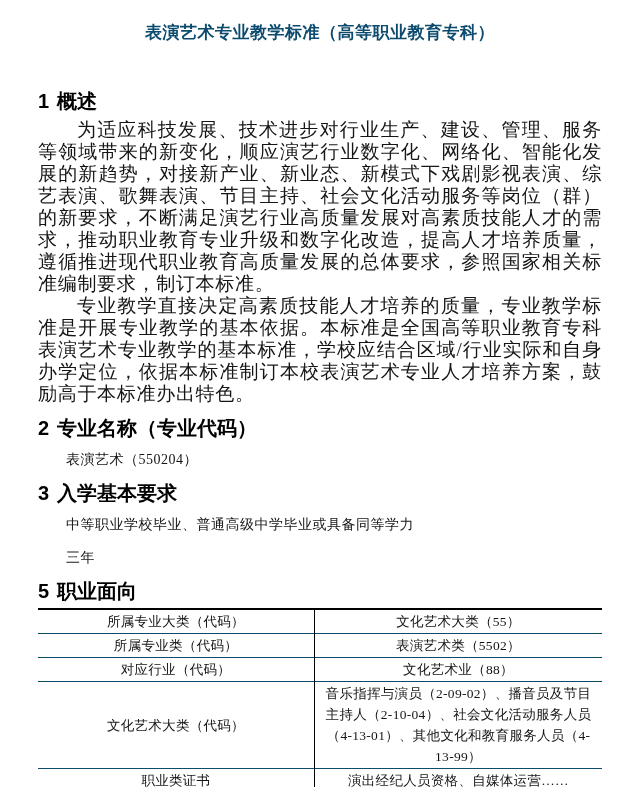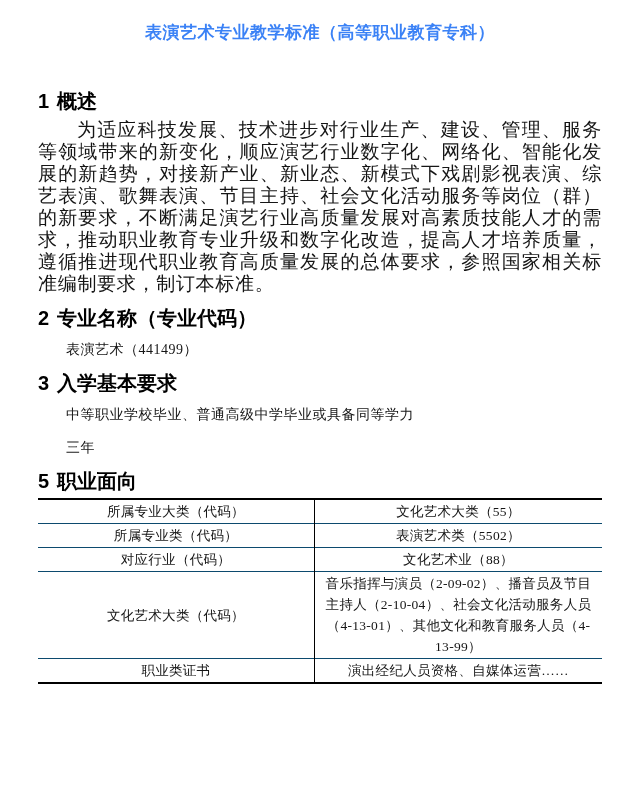--- a/index.html
+++ b/index.html
@@ -18,21 +18,21 @@
     color: #151515;
     overflow: hidden;
   }
   .doc-title {
     margin: 0;
     font-size: 17px;
     font-weight: 700;
     text-align: center;
     line-height: 26px;
     letter-spacing: 0.5px;
-    color: #3b82f6;
+    color: #0c4a6e;
   }
   .sec-heading {
     font-family: "Liberation Sans", "DejaVu Sans", sans-serif;
     font-weight: 700;
     font-size: 20px;
     line-height: 18px;
     color: #000;
     margin: 14px 0 0 0;
   }
   .sec-heading.first {
@@ -89,26 +89,27 @@
 
 <div class="page">
 
   <h1 class="doc-title">表演艺术专业教学标准（高等职业教育专科）</h1>
 
   <div class="sec-heading first">
     <span class="num">1</span><span>概述</span>
   </div>
   <div class="paras">
     <p class="body-para">为适应科技发展、技术进步对行业生产、建设、管理、服务等领域带来的新变化，顺应演艺行业数字化、网络化、智能化发展的新趋势，对接新产业、新业态、新模式下戏剧影视表演、综艺表演、歌舞表演、节目主持、社会文化活动服务等岗位（群）的新要求，不断满足演艺行业高质量发展对高素质技能人才的需求，推动职业教育专业升级和数字化改造，提高人才培养质量，遵循推进现代职业教育高质量发展的总体要求，参照国家相关标准编制要求，制订本标准。</p>
+    <p class="body-para">专业教学直接决定高素质技能人才培养的质量，专业教学标准是开展专业教学的基本依据。本标准是全国高等职业教育专科表演艺术专业教学的基本标准，学校应结合区域/行业实际和自身办学定位，依据本标准制订本校表演艺术专业人才培养方案，鼓励高于本标准办出特色。</p>
   </div>
 
   <div class="sec-heading">
     <span class="num">2</span><span>专业名称（专业代码）</span>
   </div>
-  <div class="sub-content">表演艺术（441499）</div>
+  <div class="sub-content">表演艺术（550204）</div>
 
   <div class="sec-heading">
     <span class="num">3</span><span>入学基本要求</span>
   </div>
   <div class="sub-content">中等职业学校毕业、普通高级中学毕业或具备同等学力</div>
 
   <div class="sub-content">三年</div>
 
   <div class="sec-heading">
     <span class="num">5</span><span>职业面向</span>

